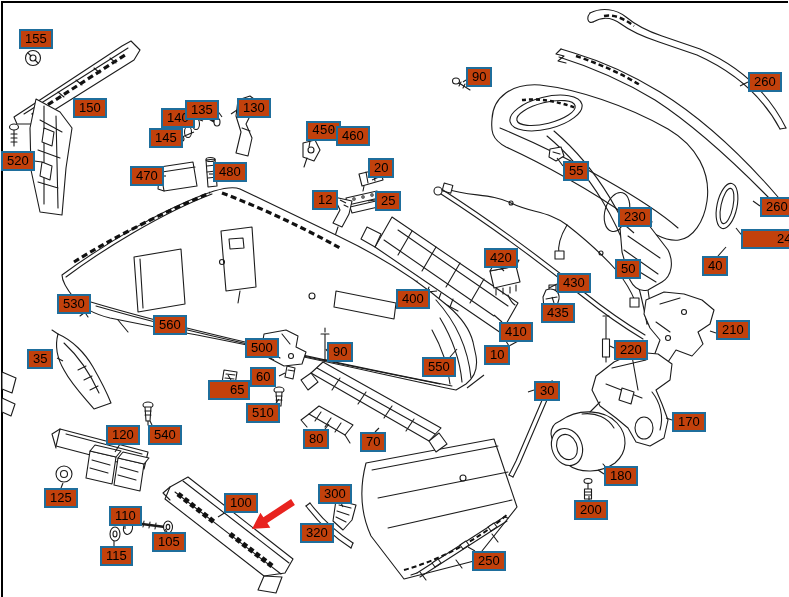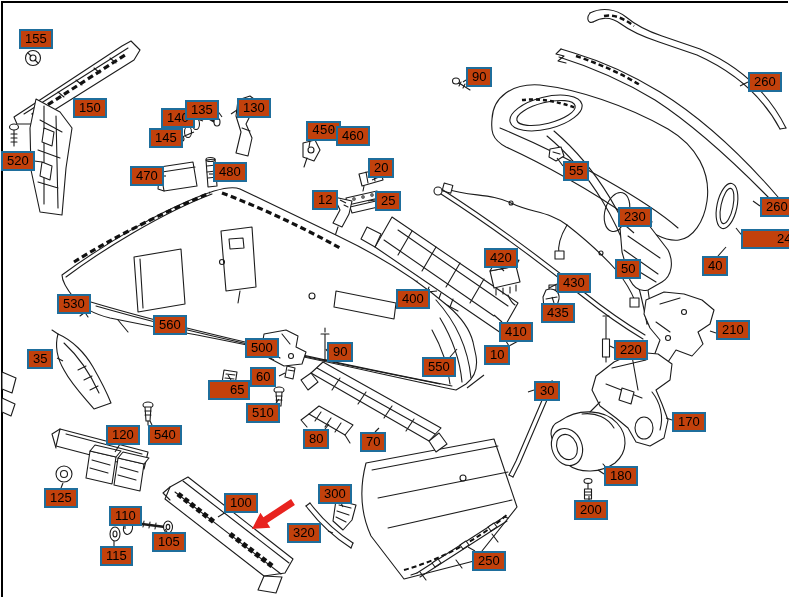--- a/index.html
+++ b/index.html
@@ -461,20 +461,20 @@
       <div class="callout" style="left: 303px; top: 429px; border-color: rgb(31, 110, 156); color: rgb(0, 0, 0);">80</div>
       <div class="callout" style="left: 360px; top: 432px; border-color: rgb(31, 110, 156); color: rgb(0, 0, 0);">70</div>
       <div class="callout" style="left: 106px; top: 425px; border-color: rgb(31, 110, 156); color: rgb(0, 0, 0);">120</div>
       <div class="callout" style="left: 148px; top: 425px; border-color: rgb(31, 110, 156); color: rgb(0, 0, 0);">540</div>
       <div class="callout" style="left: 44px; top: 488px; border-color: rgb(31, 110, 156); color: rgb(0, 0, 0);">125</div>
       <div class="callout" style="left: 224px; top: 493px; border-color: rgb(31, 110, 156); color: rgb(0, 0, 0);">100</div>
       <div class="callout" style="left: 109px; top: 506px; border-color: rgb(31, 110, 156); color: rgb(0, 0, 0);">110</div>
       <div class="callout" style="left: 152px; top: 532px; border-color: rgb(31, 110, 156); color: rgb(0, 0, 0);">105</div>
       <div class="callout" style="left: 100px; top: 546px; border-color: rgb(31, 110, 156); color: rgb(0, 0, 0);">115</div>
       <div class="callout" style="left: 318px; top: 484px; border-color: rgb(31, 110, 156); color: rgb(0, 0, 0);">300</div>
-      <div class="callout" style="left: 287px; top: 523px; border-color: rgb(31, 110, 156); color: rgb(0, 0, 0);">320</div>
+      <div class="callout" style="left: 300px; top: 523px; border-color: rgb(31, 110, 156); color: rgb(0, 0, 0);">320</div>
       <div class="callout" style="left: 472px; top: 551px; border-color: rgb(31, 110, 156); color: rgb(0, 0, 0);">250</div>
       <div class="callout" style="left: 716px; top: 320px; border-color: rgb(31, 110, 156); color: rgb(0, 0, 0);">210</div>
       <div class="callout" style="left: 672px; top: 412px; border-color: rgb(31, 110, 156); color: rgb(0, 0, 0);">170</div>
       <div class="callout" style="left: 604px; top: 466px; border-color: rgb(31, 110, 156); color: rgb(0, 0, 0);">180</div>
       <div class="callout" style="left: 574px; top: 500px; border-color: rgb(31, 110, 156); color: rgb(0, 0, 0);">200</div>
     </div>
 </div>
 
 </body></html>

